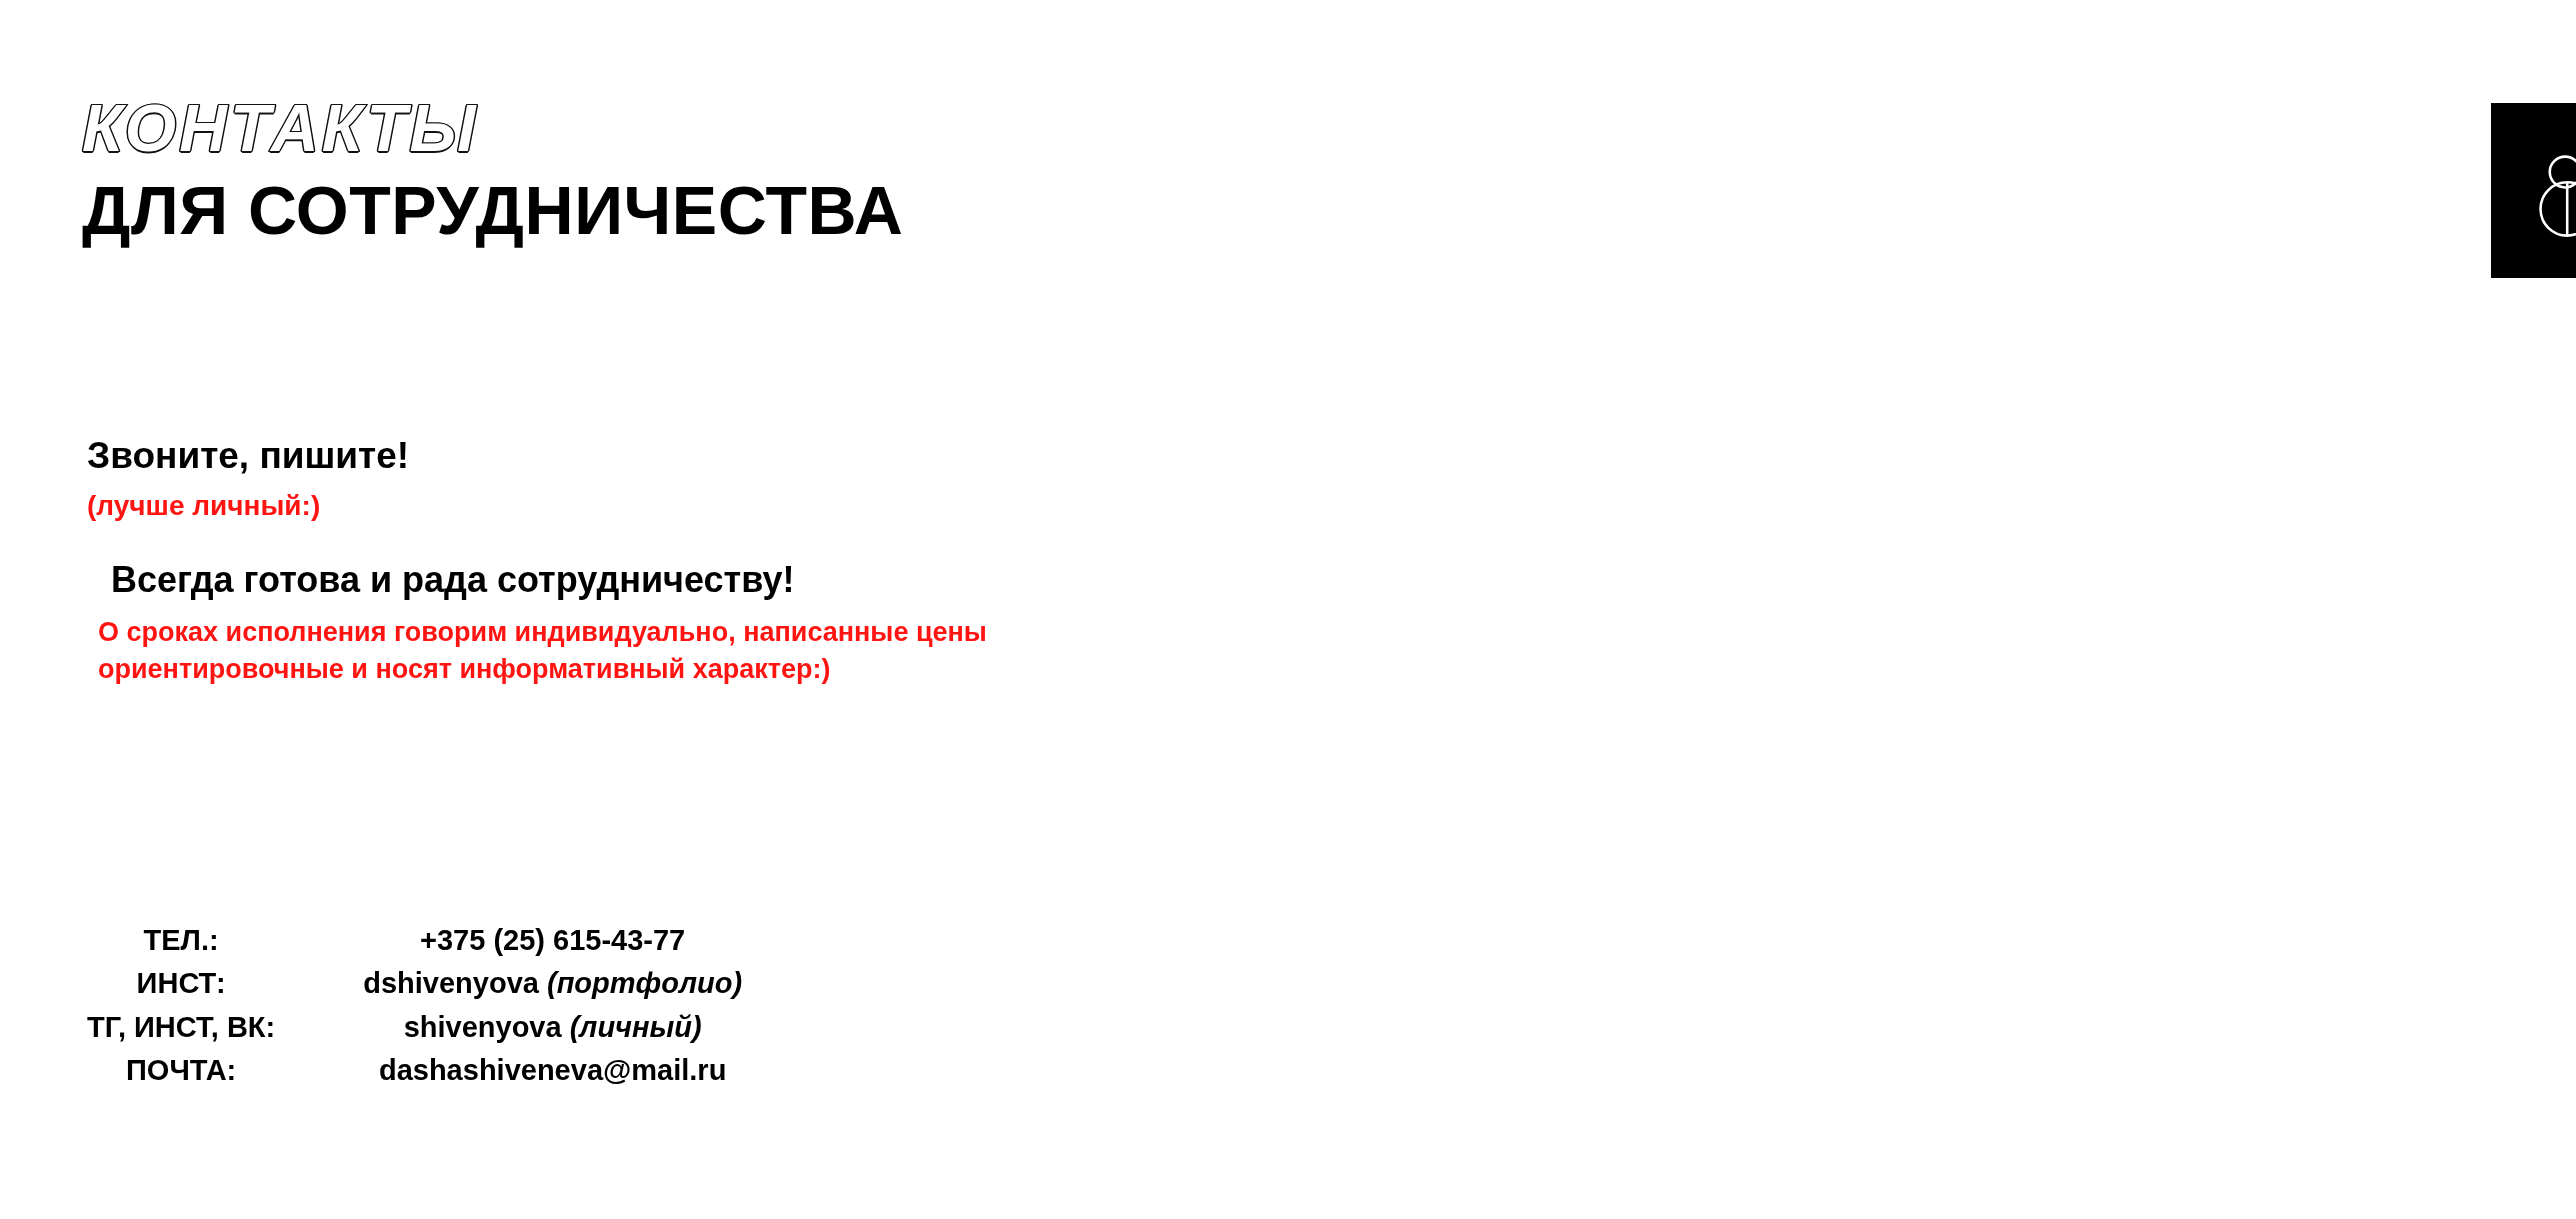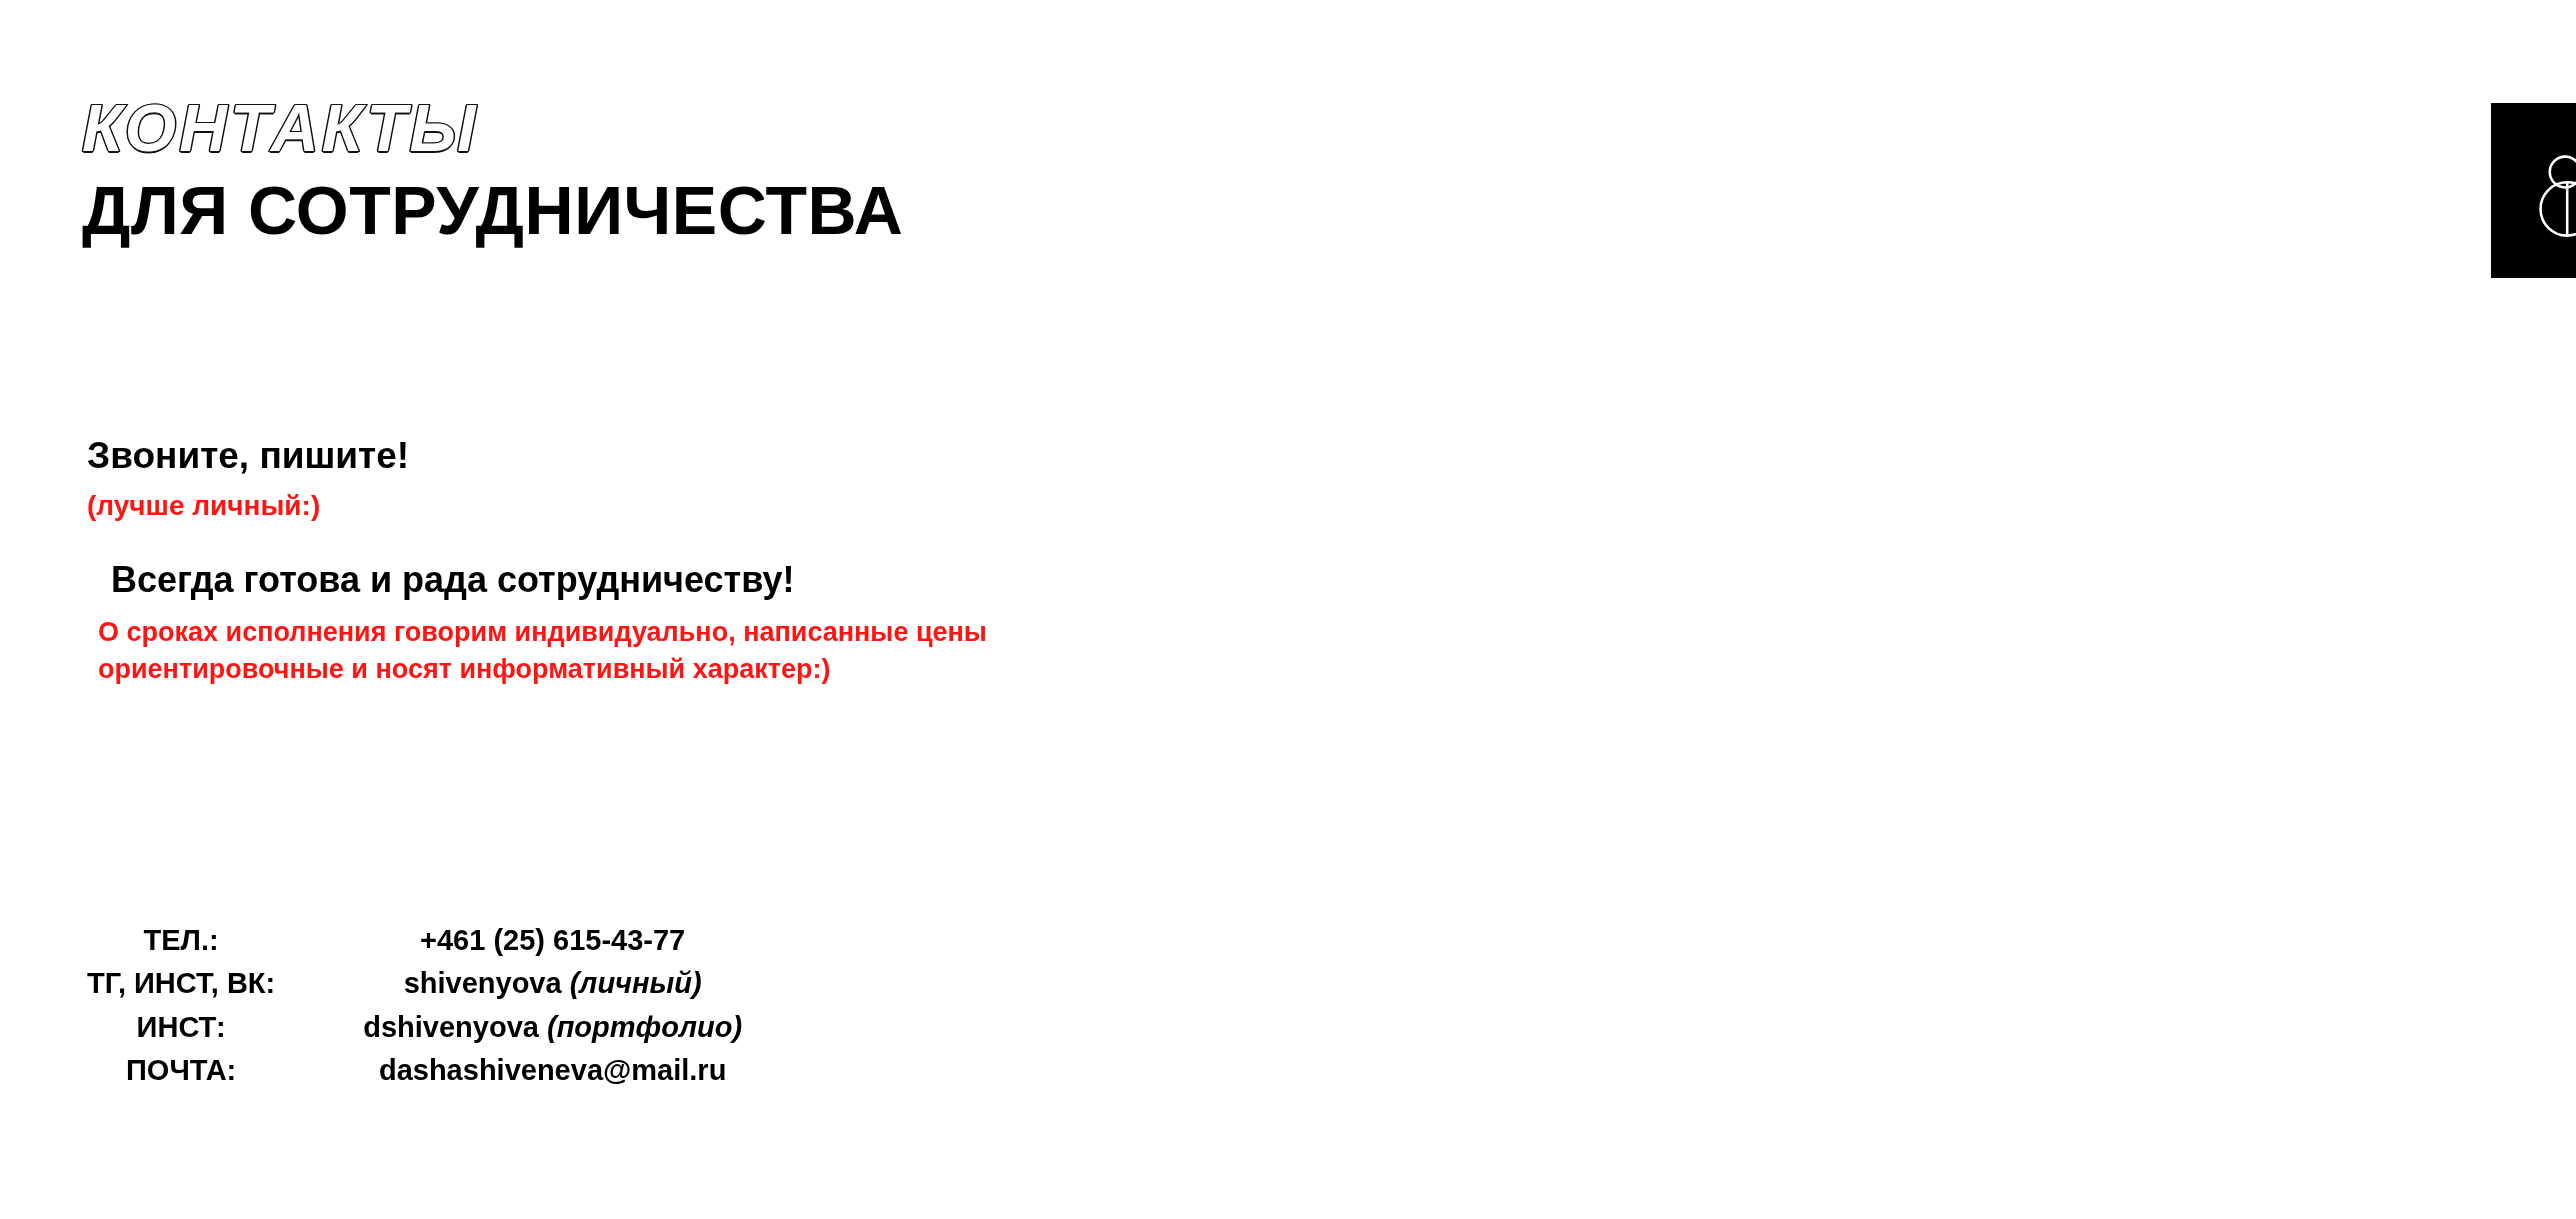--- a/index.html
+++ b/index.html
@@ -160,39 +160,39 @@
   <div class="second-block">
     <div class="second-head">Всегда готова и рада сотрудничеству!</div>
     <div class="second-body">О сроках исполнения говорим индивидуально, написанные цены ориентировочные и носят информативный характер:)</div>
   </div>
 
   <table class="contacts">
     <tbody>
       <tr>
         <td class="label">ТЕЛ.:</td>
         <td>
-          <span>+461 (25) 615-43-77</span>
+          <span>+375 (25) 615-43-77</span>
           <span class="note"></span>
+        </td>
+      </tr>
+      <tr>
+        <td class="label">ИНСТ:</td>
+        <td>
+          <span>dshivenyova</span>
+          <span class="note"> (портфолио)</span>
         </td>
       </tr>
       <tr>
         <td class="label">ТГ, ИНСТ, ВК:</td>
         <td>
           <span>shivenyova</span>
           <span class="note"> (личный)</span>
         </td>
       </tr>
       <tr>
-        <td class="label">ИНСТ:</td>
-        <td>
-          <span>dshivenyova</span>
-          <span class="note"> (портфолио)</span>
-        </td>
-      </tr>
-      <tr>
         <td class="label">ПОЧТА:</td>
         <td>
           <span>dashashiveneva@mail.ru</span>
           <span class="note"></span>
         </td>
       </tr>
     </tbody>
   </table>
 
 </div>

